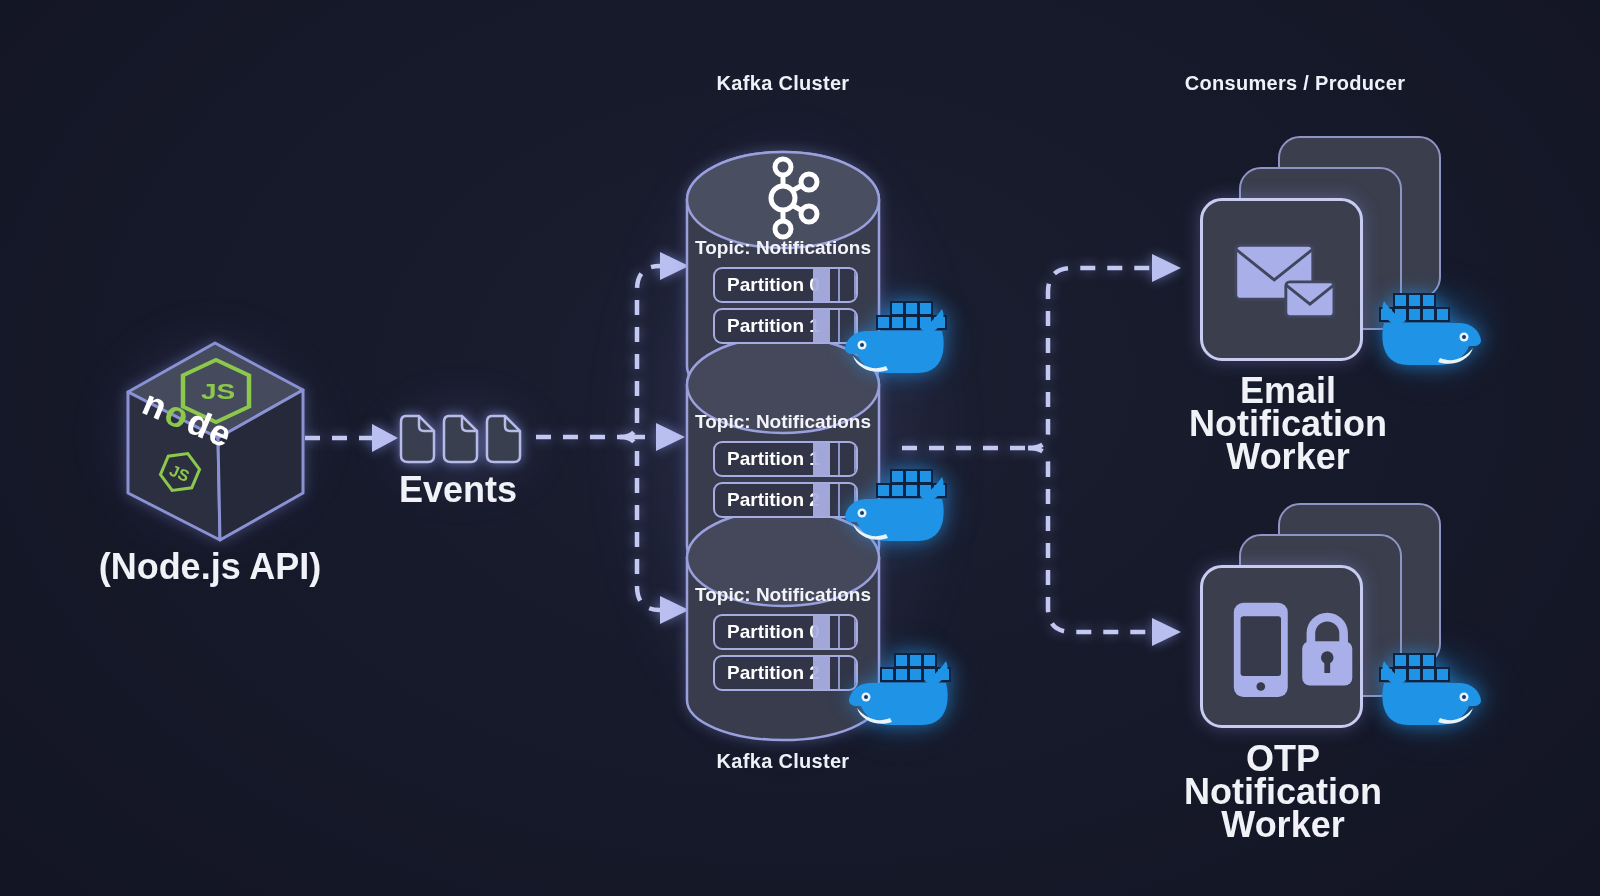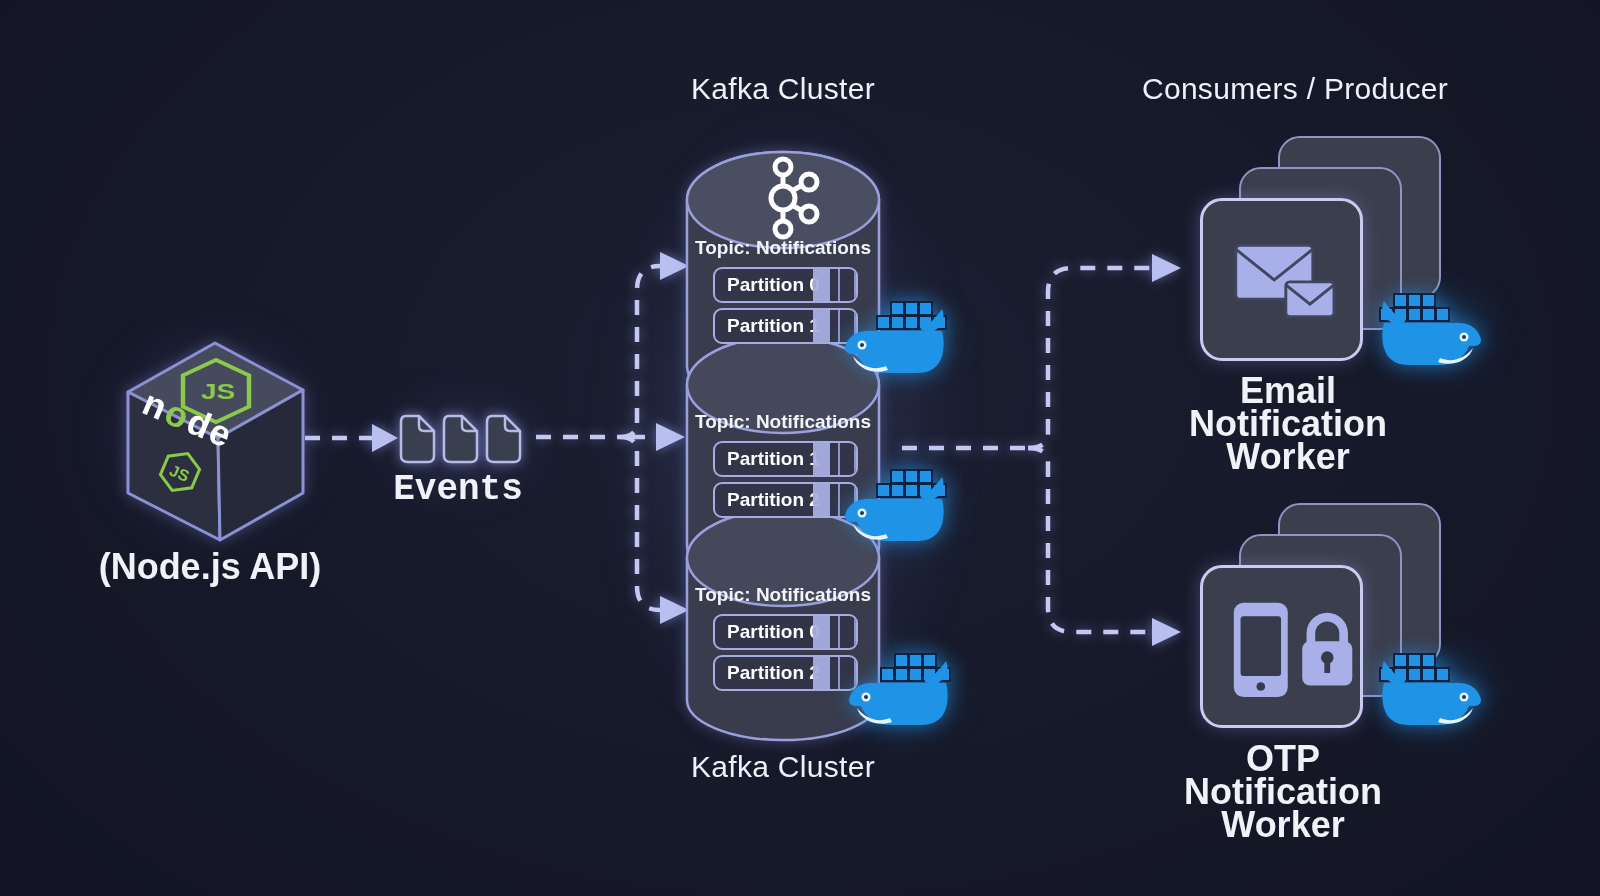--- a/index.html
+++ b/index.html
@@ -7,21 +7,21 @@
     position:relative;width:1600px;height:896px;overflow:hidden;
     background:radial-gradient(1100px 760px at 50% 42%, #1b1f31 0%, #161929 55%, #131524 100%);
     font-family:"Liberation Sans", sans-serif;
   }
   .layer{position:absolute;inset:0;width:1600px;height:896px;}
   .glow{position:absolute;border-radius:50%;pointer-events:none;}
   .glow-purple{background:radial-gradient(closest-side, rgba(130,140,230,0.20), rgba(130,140,230,0));filter:blur(18px);}
   .glow-blue{background:radial-gradient(closest-side, rgba(35,150,240,0.34), rgba(35,150,240,0));filter:blur(14px);}
   .connectors{filter:drop-shadow(0 0 6px rgba(150,160,245,0.55));}
   .shapes{filter:drop-shadow(0 0 7px rgba(140,150,235,0.35));}
-  .title{position:absolute;color:#eff1f8;font-size:30px;font-weight:400;text-align:center;letter-spacing:.3px;}
+  .title{position:absolute;color:#eff1f8;font-size:20px;font-weight:700;text-align:center;letter-spacing:.3px;}
   .node-label{position:absolute;color:#f1f2f7;font-size:36px;font-weight:600;text-align:center;line-height:33px;}
   .topic{position:absolute;width:220px;color:#f3f4f9;font-size:19px;font-weight:600;text-align:center;}
   .prow{position:absolute;width:145px;height:36px;box-sizing:border-box;border:2px solid #a6ace0;border-radius:9px;
         background:#313547;color:#ffffff;font-size:19px;font-weight:600;display:flex;align-items:center;
         padding-left:12px;overflow:hidden;}
   .prow .band{position:absolute;left:98px;top:-2px;bottom:-2px;width:17px;background:#a9aee2;opacity:.95;}
   .prow .sep{position:absolute;top:-2px;bottom:-2px;width:2px;background:#8f96c8;}
   .prow .s1{left:123px;} .prow .s2{left:139px;}
   .card{position:absolute;width:163px;height:163px;border-radius:22px;background:#3a3e4d;box-sizing:border-box;}
   .card.back{border:2.5px solid #8e94c4;}
@@ -114,21 +114,21 @@
     </g>
   </svg>
 
   <div class="title" style="left:633px;top:72px;width:300px;">Kafka Cluster</div>
   <div class="title" style="left:1085px;top:72px;width:420px;">Consumers / Producer</div>
   <div class="title" style="left:633px;top:750px;width:300px;">Kafka Cluster</div>
 
   <div class="node-label" style="left:85px;top:550px;width:250px;">
     <div>(Node.js API)</div>
   </div>
-  <div class="node-label" style="left:383px;top:473px;width:150px;font-family:Liberation Mono, monospace;">Events</div>
+  <div class="node-label" style="left:383px;top:473px;width:150px;">Events</div>
 
   <div class="doc" style="left:398px;top:414px;">
     <svg viewBox="0 0 40 50">
         <path d="M8,2 H21 L36,17 V42 Q36,48 30,48 H10 Q3,48 3,42 V8 Q3,2 8,2 Z" fill="#3a3f50" stroke="#b6bce8" stroke-width="2.5"></path>
         <path d="M21,2 V12 Q21,17 26,17 H36" fill="none" stroke="#b6bce8" stroke-width="2.5"></path>
       </svg>
   </div>
   <div class="doc" style="left:441px;top:414px;">
     <svg viewBox="0 0 40 50">
         <path d="M8,2 H21 L36,17 V42 Q36,48 30,48 H10 Q3,48 3,42 V8 Q3,2 8,2 Z" fill="#3a3f50" stroke="#b6bce8" stroke-width="2.5"></path>

